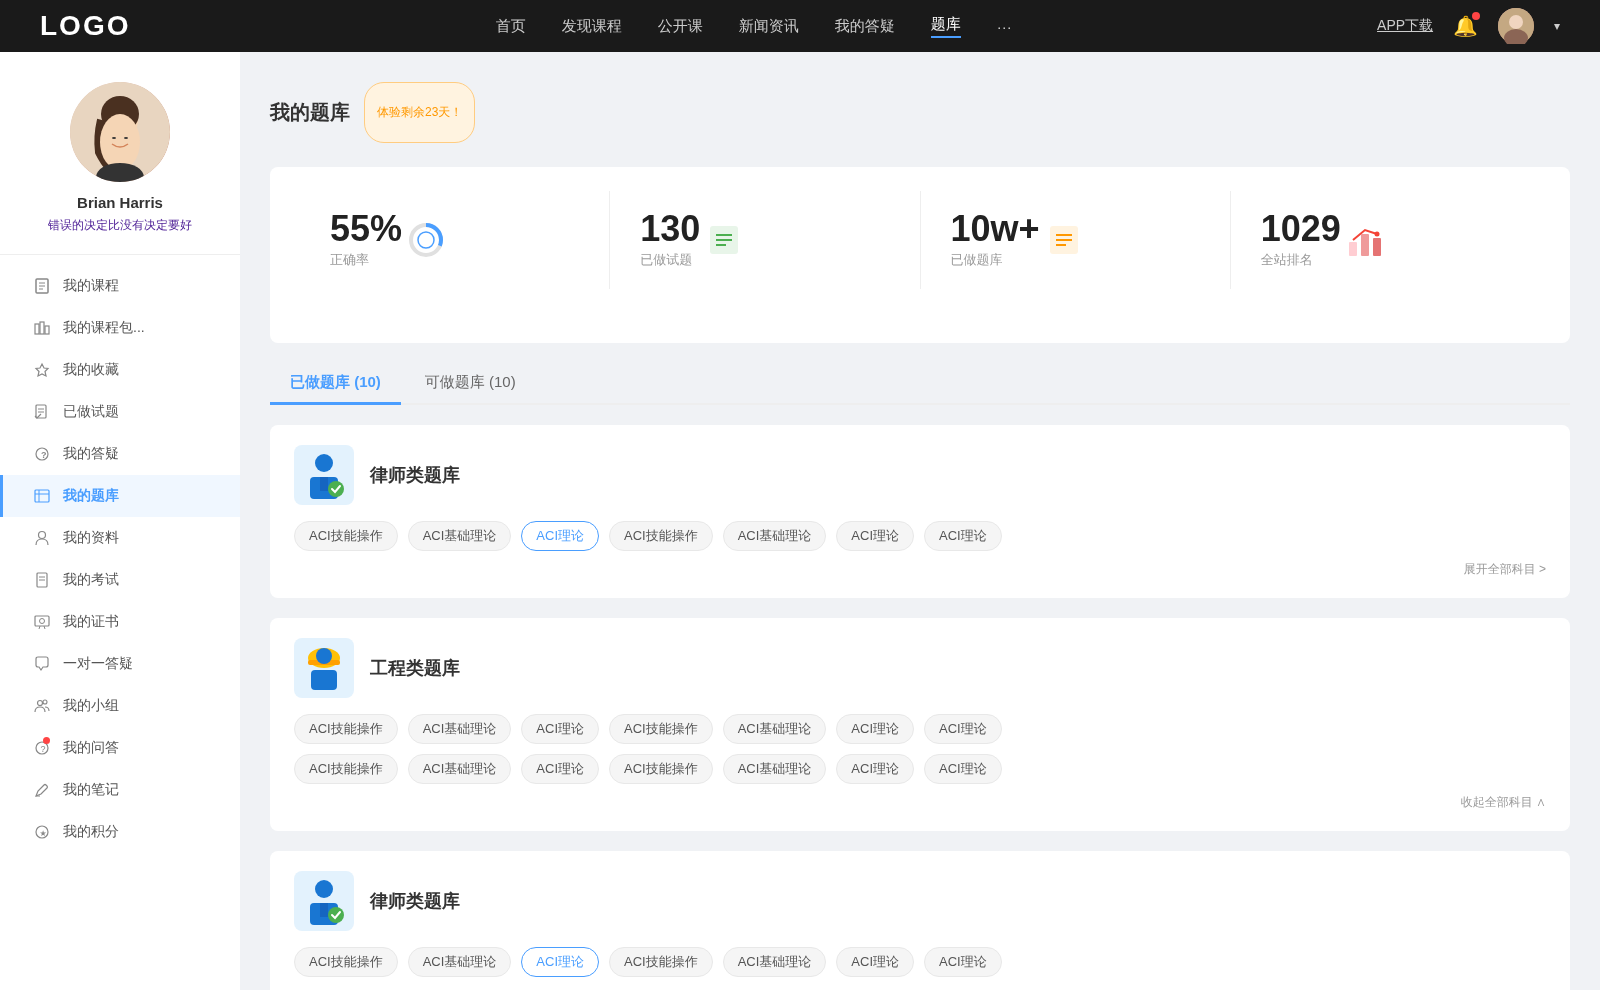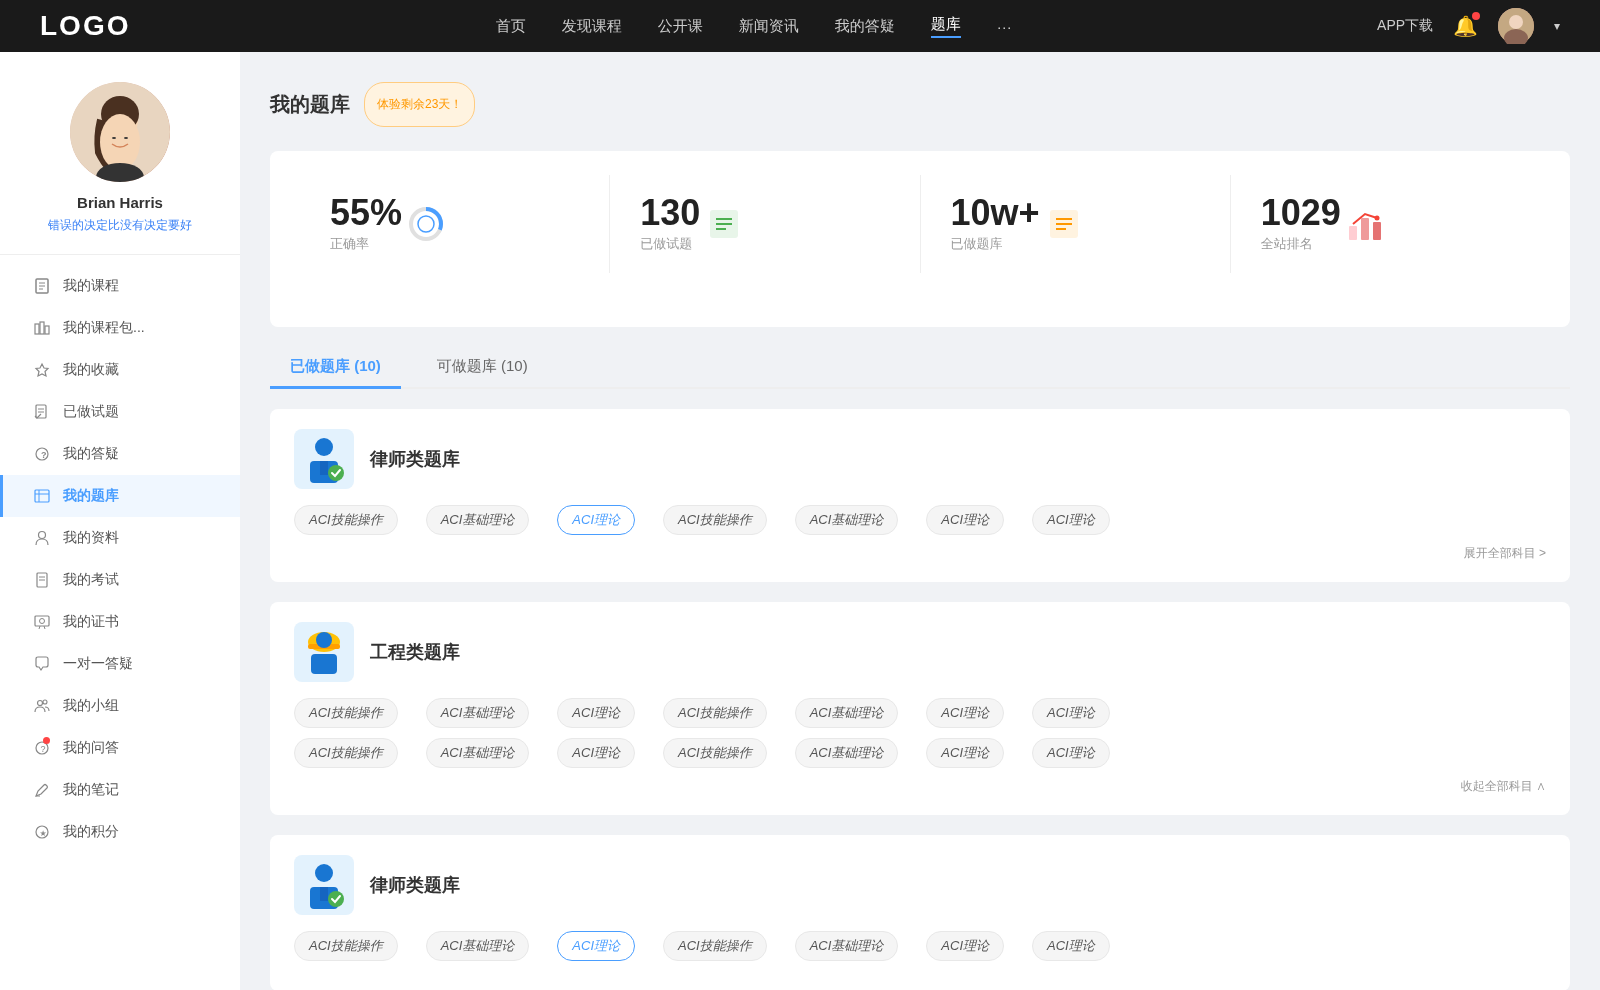--- a/index.html
+++ b/index.html
@@ -5,70 +5,70 @@
     * { box-sizing: border-box; margin: 0; padding: 0; }
     body { font-family: -apple-system, BlinkMacSystemFont, 'PingFang SC', 'Microsoft YaHei', sans-serif; background: #f0f2f5; min-height: 990px; }
 
     
     .header { background: #1a1a1a; height: 52px; display: flex; align-items: center; padding: 0 40px; justify-content: space-between; }
     .header-logo { color: white; font-size: 28px; font-weight: bold; letter-spacing: 2px; }
     .header-nav { display: flex; gap: 36px; align-items: center; }
     .header-nav-item { color: #ccc; font-size: 15px; cursor: pointer; }
     .header-nav-item.active { color: white; border-bottom: 2px solid #4a9eff; padding-bottom: 2px; }
     .header-right { display: flex; align-items: center; gap: 20px; }
-    .header-app-btn { color: #ccc; font-size: 14px; cursor: pointer; }
+    .header-app-btn { color: #ccc; font-size: 14px; cursor: pointer; text-decoration: underline; }
     .header-bell { position: relative; cursor: pointer; }
     .bell-icon { color: white; font-size: 20px; }
     .bell-dot { position: absolute; top: -2px; right: -2px; width: 8px; height: 8px; background: #ff4444; border-radius: 50%; }
     .avatar-placeholder { width: 36px; height: 36px; border-radius: 50%; background: linear-gradient(135deg, #d4a5a5, #c4856a); display: flex; align-items: center; justify-content: center; color: white; font-size: 14px; }
     .header-dropdown-arrow { color: #ccc; font-size: 12px; cursor: pointer; }
 
     
     .main-layout { display: flex; min-height: 920px; }
 
     
     .sidebar { width: 240px; background: white; padding: 30px 0; flex-shrink: 0; }
     .sidebar-profile { text-align: center; padding: 0 20px 20px; border-bottom: 1px solid #eee; }
     .sidebar-avatar { width: 100px; height: 100px; border-radius: 50%; background: linear-gradient(135deg, #e8d5c4, #c4856a); margin: 0 auto 12px; overflow: hidden; display: flex; align-items: center; justify-content: center; }
     .sidebar-name { font-size: 15px; font-weight: 600; color: #333; margin-bottom: 6px; }
-    .sidebar-motto { font-size: 12px; color: #3b82f6; font-family: Liberation Serif, serif; }
+    .sidebar-motto { font-size: 12px; color: #4c1d95; font-family: Liberation Serif, serif; }
     .sidebar-menu { padding: 10px 0; }
     .sidebar-menu-item { display: flex; align-items: center; gap: 12px; padding: 12px 30px; cursor: pointer; font-size: 14px; color: #555; border-left: 3px solid transparent; }
     .sidebar-menu-item.active { color: #4a9eff; border-left: 3px solid #4a9eff; background: #f0f7ff; }
     .sidebar-menu-icon { width: 18px; height: 18px; display: flex; align-items: center; justify-content: center; font-size: 16px; flex-shrink: 0; }
     .sidebar-menu-label { font-size: 14px; text-align: right; }
 
     
     .main-content { flex: 1; padding: 30px; background: #f0f2f5; }
     .content-card { background: white; border-radius: 8px; padding: 24px 30px; margin-bottom: 20px; }
 
     
     .page-title-row { display: flex; align-items: center; gap: 14px; margin-bottom: 24px; }
     .page-title { font-size: 20px; font-weight: 600; color: #333; }
-    .trial-badge { background: #fff3e0; color: #ff9800; border: 1px solid #ffcc80; border-radius: 20px; padding: 13px 12px; font-size: 12px; font-weight: 500; }
+    .trial-badge { background: #fff3e0; color: #ff9800; border: 1px solid #ffcc80; border-radius: 20px; padding: 21px 12px; font-size: 12px; font-weight: 500; }
 
     
     .stats-row { display: flex; gap: 0; margin-bottom: 30px; }
     .stat-item { flex: 1; display: flex; align-items: center; gap: 4px; padding: 20px 30px; border-right: 1px solid #eee; }
     .stat-item:last-child { border-right: none; }
     .stat-value { font-size: 36px; font-weight: 700; color: #222; line-height: 1; }
     .stat-label { font-size: 13px; color: #999; margin-top: 4px; }
     .stat-icon { width: 40px; height: 40px; display: flex; align-items: center; justify-content: center; }
 
     
-    .tabs-row { display: flex; gap: 16px; margin-bottom: 20px; border-bottom: 2px solid #eee; }
+    .tabs-row { display: flex; gap: 4px; margin-bottom: 20px; border-bottom: 2px solid #eee; }
     .tab-item { padding: 10px 20px; font-size: 15px; color: #666; cursor: pointer; border-bottom: 3px solid transparent; margin-bottom: -2px; }
     .tab-item.active { color: #4a9eff; border-bottom: 3px solid #4a9eff; font-weight: 600; }
 
     
     .qbank-section { background: white; border-radius: 8px; padding: 20px 24px; margin-bottom: 20px; }
     .qbank-header { display: flex; align-items: center; gap: 16px; margin-bottom: 16px; }
     .qbank-icon { width: 60px; height: 60px; display: flex; align-items: center; justify-content: center; flex-shrink: 0; }
     .qbank-title { font-size: 18px; font-weight: 600; color: #333; }
-    .qbank-tags { display: flex; flex-wrap: wrap; gap: 28px; margin-bottom: 10px; font-style: italic; }
+    .qbank-tags { display: flex; flex-wrap: wrap; gap: 10px; margin-bottom: 10px; }
     .tag { padding: 5px 14px; border-radius: 20px; font-size: 13px; background: #f5f5f5; color: #555; cursor: pointer; border: 1px solid #e8e8e8; }
     .tag.active { border: 1.5px solid #4a9eff; color: #4a9eff; background: white; }
     .expand-link { text-align: right; font-size: 12px; color: #999; cursor: pointer; }
     .collapse-link { text-align: right; font-size: 12px; color: #999; cursor: pointer; }
 
     
     ::-webkit-scrollbar { width: 6px; }
     ::-webkit-scrollbar-track { background: #f1f1f1; }
     ::-webkit-scrollbar-thumb { background: #ccc; border-radius: 3px; }
   </style>

